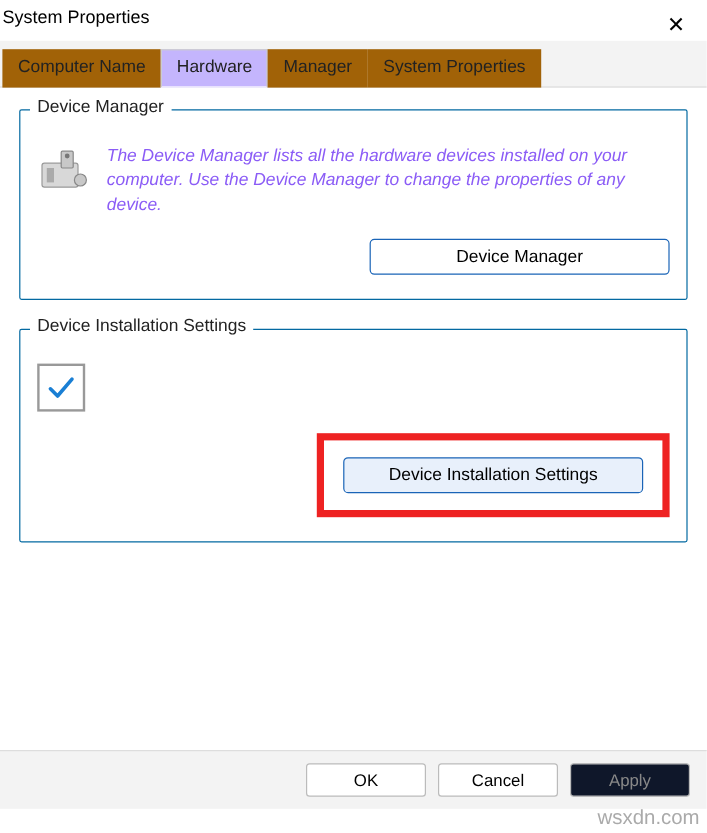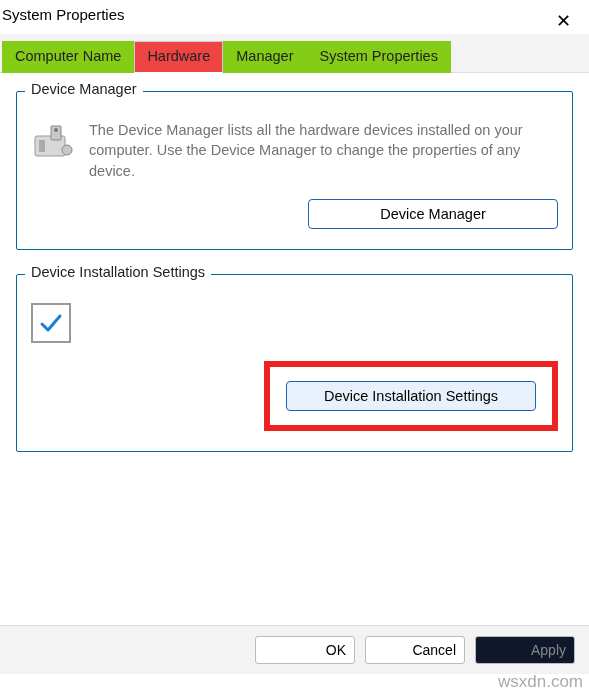--- a/index.html
+++ b/index.html
@@ -37,28 +37,28 @@
     .tabs {
       display: flex;
       gap: 0;
       padding: 0 2px;
     }
     .tab {
       padding: 6px 12px 8px 12px;
       font-size: 14.5px;
       color: #222;
       cursor: pointer;
-      background: #84cc16;
+      background: #a16207;
       border: 1px solid transparent;
       border-bottom: none;
       position: relative;
       top: 1px;
     }
     .tab.active {
-      background: #ef4444;
+      background: #c4b5fd;
       border: 1px solid #ccc;
       border-bottom: 1px solid #fff;
     }
     .content {
       padding: 18px 16px 10px 16px;
     }
     .groupbox {
       border: 1px solid #0369a1;
       border-radius: 2px;
       padding: 28px 14px 20px 14px;
@@ -91,21 +91,22 @@
       flex-shrink: 0;
       border: 2px solid #999;
       display: flex;
       align-items: center;
       justify-content: center;
       margin-top: 0;
     }
     .desc {
       font-size: 14.5px;
       line-height: 1.4;
-      color: #737373;
+      color: #8b5cf6;
+      font-style: italic;
     }
     .btn-row {
       display: flex;
       justify-content: flex-end;
       margin-top: 18px;
     }
     .win-button {
       background: #fff;
       border: 1.5px solid #1a64b7;
       border-radius: 4px;
@@ -139,21 +140,20 @@
     }
     .dlg-btn {
       background: #fff;
       border: 1px solid #bbb;
       border-radius: 3px;
       padding: 5px 8px;
       font-size: 14px;
       font-family: inherit;
       cursor: pointer;
       min-width: 100px;
-      text-align: right;
     }
     .dlg-btn.disabled {
       color: #888;
       background: #0f172a;
       cursor: default;
     }
     .watermark {
       position: absolute;
       right: 6px;
       bottom: 2px;

